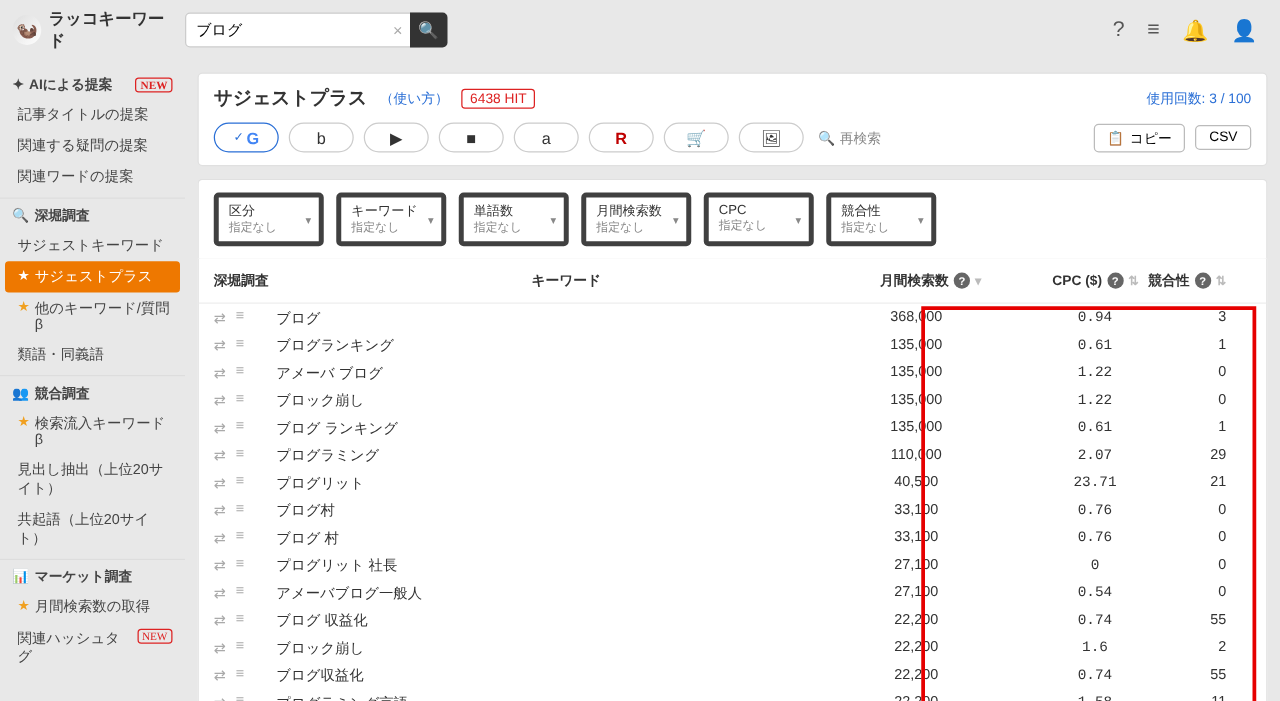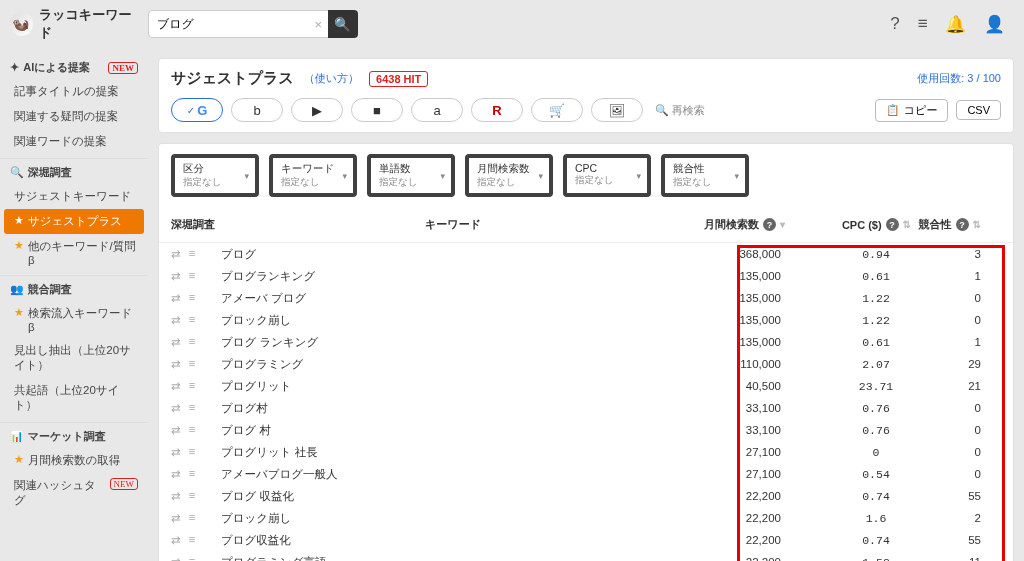--- a/index.html
+++ b/index.html
@@ -20,21 +20,21 @@
 .side-item { display:flex; align-items:flex-start; gap:4px; padding: 5px 10px 5px 14px; font-size: 11.5px; color: #444; cursor: pointer; position:relative; }
 .side-item.active { background: #ee7800; color: #fff; border-radius: 3px; margin: 0 4px; padding-left: 10px; }
 .side-item .new-badge, .side-group-title .new-badge { font-size: 9px; color: #d22; border: 1px solid #d22; border-radius: 3px; padding: 0 3px; margin-left: auto; font-family: Liberation Serif, serif; }
 .star { color: #f0a020; font-size: 11px; }
 .side-item.active .star { color: #fff; }
 .content { flex: 1; padding: 10px 10px 0 10px; display:flex; flex-direction:column; overflow:hidden; }
 .panel { background: #fff; border-radius: 4px; padding: 10px 12px; margin-bottom: 10px; border:1px solid #e0e0e0; }
 .title-row { display: flex; align-items: center; gap: 10px; margin-bottom: 10px; }
 .title-main { font-weight: bold; font-size: 15px; }
 .usage-link { color: #2a6fd6; font-size: 11px; }
-.hit-badge { color: #d22; border: 1px solid #d22; border-radius: 3px; padding: 1px 6px; font-size: 11px; font-weight: bold; }
+.hit-badge { color: #d22; border: 1px solid #d22; border-radius: 3px; padding: 1px 6px; font-size: 11px; font-weight: normal; }
 .title-spacer { flex: 1; }
 .usage-count { color: #2a6fd6; font-size: 11px; }
 .source-row { display: flex; align-items: center; gap: 8px; }
 .src-btn { width: 52px; height: 24px; border: 1px solid #ccc; border-radius: 12px; background: #fff; display:flex; align-items:center; justify-content:center; font-size: 13px; cursor:pointer; }
 .src-btn.active { border-color: #2a6fd6; position:relative; }
 .src-btn.active::before { content:"✓"; color:#2a6fd6; font-size:10px; margin-right:2px; }
 .g-logo { font-weight:bold; color:#4285f4; }
 .research { color: #888; font-size: 11px; margin-left: 4px; cursor:pointer; display:flex;align-items:center;gap:3px; }
 .src-spacer { flex: 1; }
 .act-btn { border: 1px solid #bbb; border-radius: 4px; padding: 3px 10px; background: #fff; font-size: 11px; cursor:pointer; display:flex;align-items:center;gap:4px; }
@@ -53,21 +53,21 @@
 .col-comp { width: 70px; text-align: right; }
 .col-sort-end { width: 20px; }
 .th-deep { width: 50px; }
 .th-kw { flex:1; text-align:center; }
 .th-right { display:flex; align-items:center; gap:4px; justify-content:flex-end; }
 .help-q { background:#666; color:#fff; border-radius:50%; width:13px; height:13px; display:inline-flex; align-items:center; justify-content:center; font-size:9px; }
 .sort-ic { color:#bbb; font-size:10px; }
 .tbody { }
 .row { display: flex; padding: 3.5px 12px; font-size: 11.5px; align-items: center; color:#333; }
 .row .col-act { display:flex; gap:8px; color:#aaa; }
-.row .col-vol { text-align: right; padding-right: 4px; font-variant-numeric: tabular-nums; }
+.row .col-vol { text-align: center; padding-right: 4px; font-variant-numeric: tabular-nums; }
 .spark { width: 50px; height: 14px; background: linear-gradient(to top, #cfe2f9 55%, transparent 55%); border-radius: 2px; position:relative; overflow:hidden; }
 .spark::after { content:""; position:absolute; inset:0; border-top:1px solid #5b9bd5; transform: skewY(-2deg); top:40%; }
 .row .col-cpc { font-variant-numeric: tabular-nums; font-family: Liberation Mono, monospace; }
 .row .col-comp { text-align: right; font-variant-numeric: tabular-nums; }
 .highlight-box { position:absolute; top:38px; right:8px; bottom:0; width:268px; border:3px solid #e60000; pointer-events:none; }
 .search-clear { color:#aaa; margin-left:-22px; margin-right:6px; cursor:pointer; font-size:13px; }
 </style>
 </head>
 <body>
 
@@ -116,20 +116,23 @@
         <span>サジェストキーワード</span>
       </div>
       <div class="side-item active">
         <span class="star">★</span>
         <span>サジェストプラス</span>
       </div>
       <div class="side-item">
         <span class="star">★</span>
         <span>他のキーワード/質問β</span>
       </div>
+      <div class="side-item">
+        <span>類語・同義語</span>
+      </div>
       <div class="side-group-title">
         <span>👥</span>
         <span>競合調査</span>
       </div>
       <div class="side-item">
         <span class="star">★</span>
         <span>検索流入キーワードβ</span>
       </div>
       <div class="side-item">
         <span>見出し抽出（上位20サイト）</span>

